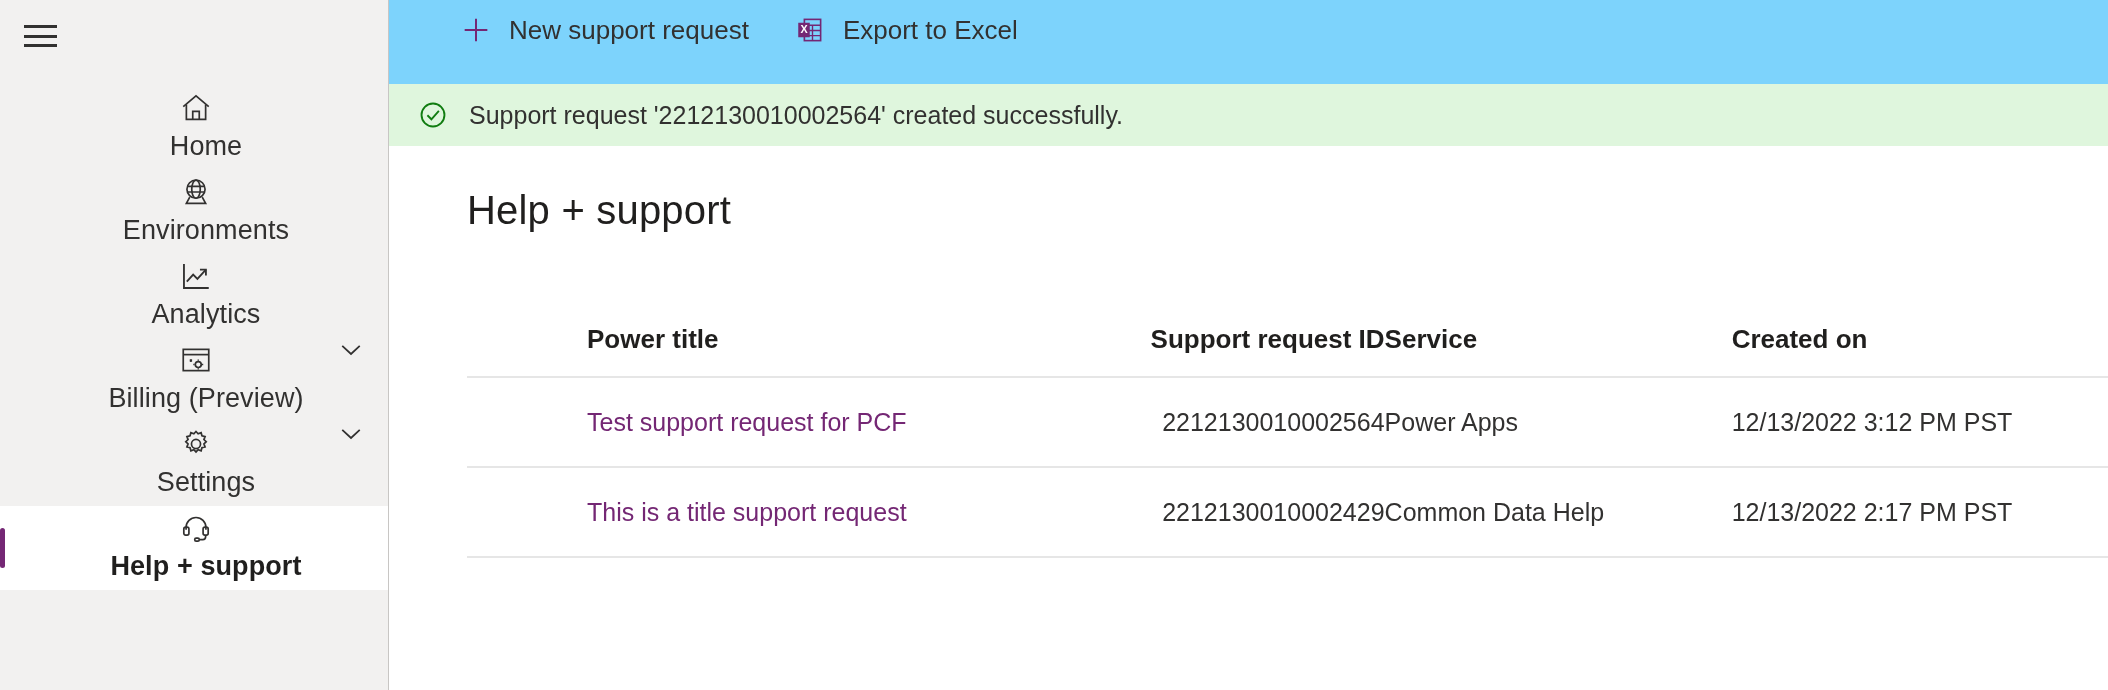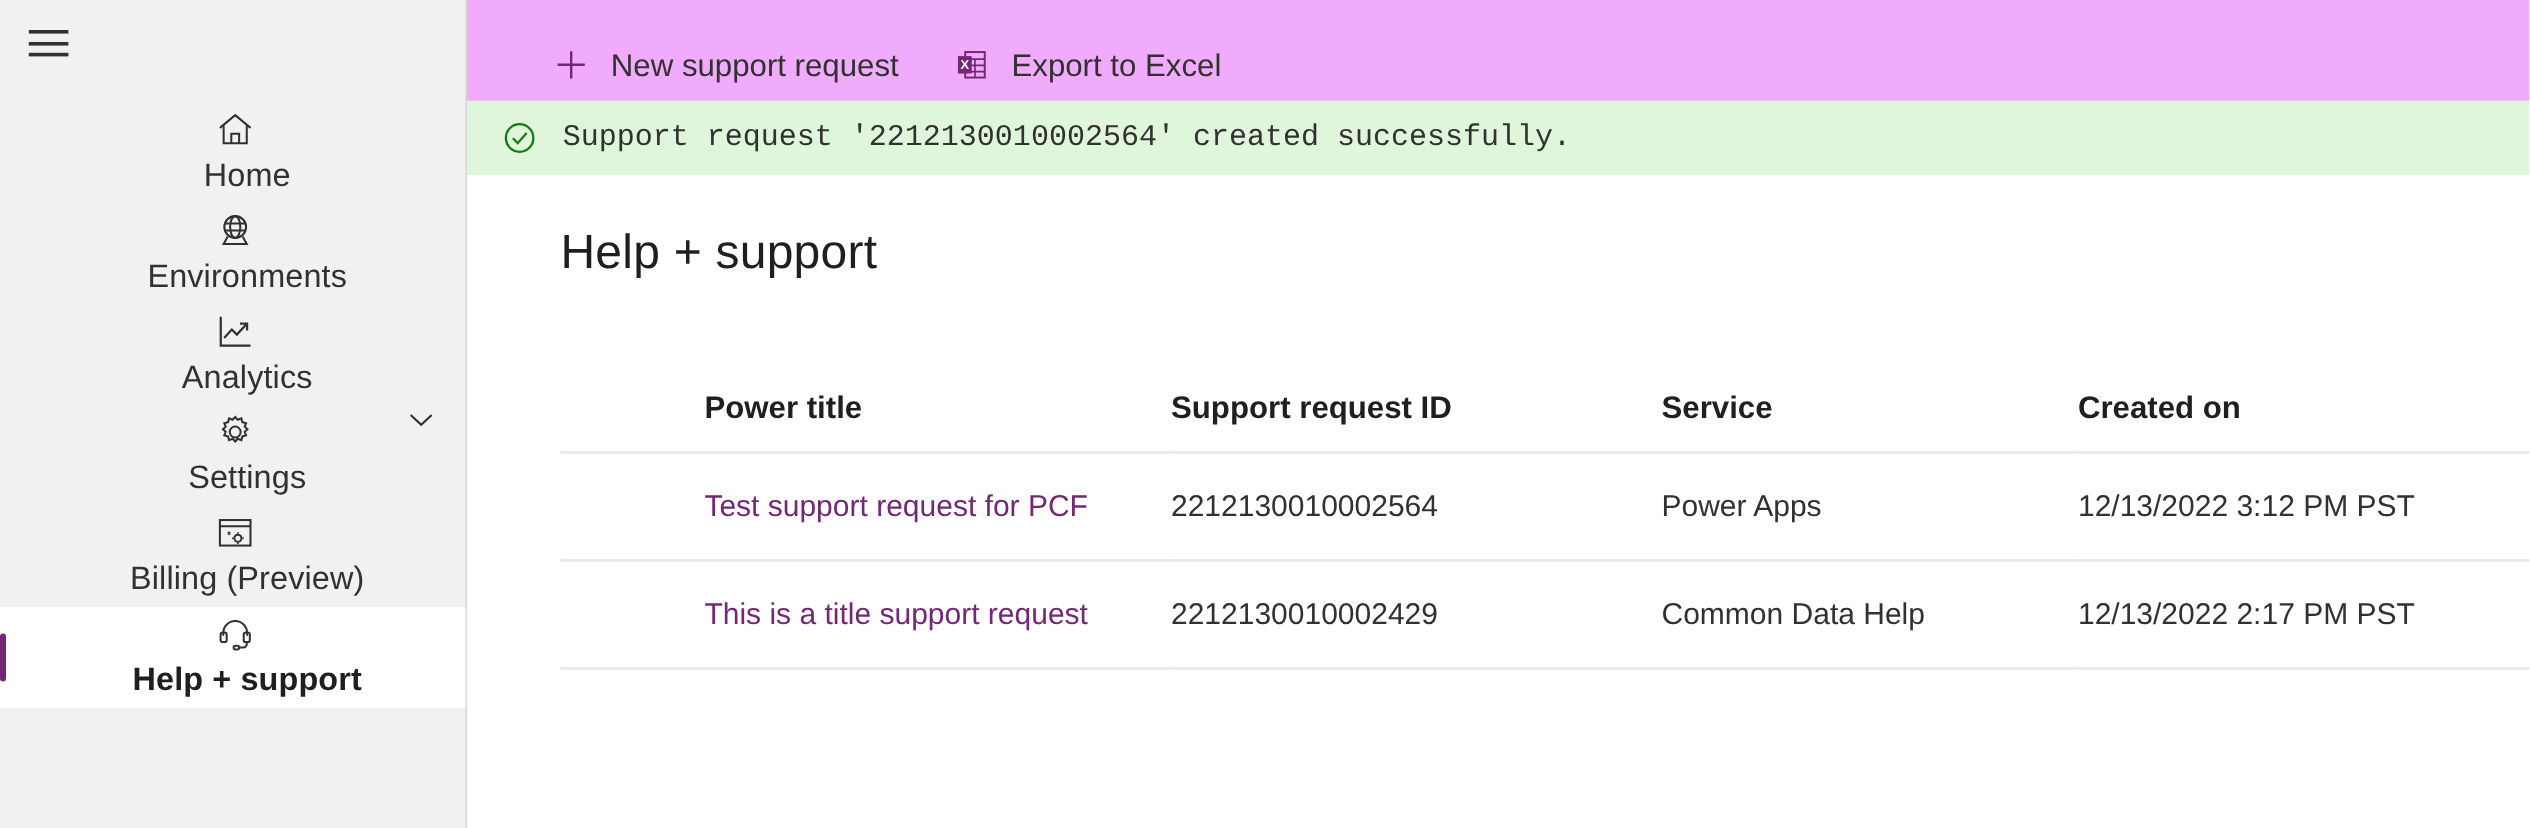--- a/index.html
+++ b/index.html
@@ -127,23 +127,23 @@
     flex: 1 1 auto;
     height: 690px;
     position: relative;
     background: #ffffff;
     overflow: hidden;
   }
 
   
   .command-bar {
     height: 84px;
-    background: #f0abfc;
-    display: flex;
-    align-items: flex-end;
+    background: #7dd3fc;
+    display: flex;
+    align-items: flex-start;
     position: relative;
   }
 
   .cmd-btn {
     display: flex;
     align-items: center;
     height: 60px;
     padding: 0 16px;
     margin-left: 12px;
     background: transparent;
@@ -198,21 +198,20 @@
   }
   .search-input::placeholder { color: #605e5c; opacity: 1; }
 
   
   .banner {
     height: 62px;
     background: #dff6dd;
     display: flex;
     align-items: center;
     padding-left: 26px;
-    font-family: Liberation Mono, monospace;
   }
   .banner .banner-icon {
     width: 36px;
     height: 36px;
     display: flex;
     align-items: center;
     justify-content: center;
     flex: 0 0 36px;
   }
   .banner .banner-text {
@@ -265,21 +264,21 @@
     line-height: 30px;
     color: #323130;
     padding: 29px 0 29px 0;
     border-bottom: 2px solid #e6e6e6;
     white-space: nowrap;
     vertical-align: middle;
   }
   table.req-table th.c-title,
   table.req-table td.c-title { width: 478px; padding-left: 120px; }
   table.req-table th.c-id,
-  table.req-table td.c-id { width: 384px; }
+  table.req-table td.c-id { width: 384px; text-align: right; }
   table.req-table th.c-service,
   table.req-table td.c-service { width: 326px; }
   table.req-table th.c-created,
   table.req-table td.c-created { width: 362px; }
 
   .row-link {
     color: #742774;
     text-decoration: none;
     cursor: pointer;
     font-size: 25px;
@@ -337,43 +336,43 @@
         <span class="chevron">
           <svg width="30" height="30" viewBox="0 0 24 24" fill="none" stroke="currentColor" stroke-width="1.4">
             <path d="M5 9.5 L12 16 L19 9.5"></path>
           </svg>
         </span>
       </li>
 
       <li class="nav-item">
         <span class="nav-icon">
           <svg width="34" height="34" viewBox="0 0 24 24" fill="none" stroke="currentColor" stroke-width="1.2">
-            <circle cx="12" cy="12" r="3.2"></circle>
-            <path d="M12 3.2 l1.5 1.6 2.1 -0.8 0.6 2.2 2.2 0.6 -0.8 2.1 1.6 1.5 -1.6 1.5 0.8 2.1 -2.2 0.6 -0.6 2.2 -2.1 -0.8 -1.5 1.6 -1.5 -1.6 -2.1 0.8 -0.6 -2.2 -2.2 -0.6 0.8 -2.1 -1.6 -1.5 1.6 -1.5 -0.8 -2.1 2.2 -0.6 0.6 -2.2 2.1 0.8 Z"></path>
-          </svg>
-        </span>
-        <span class="nav-label">Settings</span>
-      </li>
-
-      <li class="nav-item">
-        <span class="nav-icon">
-          <svg width="34" height="34" viewBox="0 0 24 24" fill="none" stroke="currentColor" stroke-width="1.2">
             <rect x="3" y="4.5" width="18" height="15"></rect>
             <path d="M3 8.2 H21"></path>
             <path d="M7.6 12.3 l1.6 0 M8.4 11.5 l0 1.6 M7.7 11.6 l1.4 1.4 M9.1 11.6 l-1.4 1.4" stroke-width="1"></path>
             <circle cx="13.6" cy="15.2" r="2.1"></circle>
             <path d="M13.6 12.6 v-0.9 M13.6 18.7 v-0.9 M16.2 15.2 h0.9 M10.1 15.2 h0.9" stroke-width="1"></path>
           </svg>
         </span>
         <span class="nav-label">Billing (Preview)</span>
         <span class="chevron">
           <svg width="30" height="30" viewBox="0 0 24 24" fill="none" stroke="currentColor" stroke-width="1.4">
             <path d="M5 9.5 L12 16 L19 9.5"></path>
           </svg>
         </span>
+      </li>
+
+      <li class="nav-item">
+        <span class="nav-icon">
+          <svg width="34" height="34" viewBox="0 0 24 24" fill="none" stroke="currentColor" stroke-width="1.2">
+            <circle cx="12" cy="12" r="3.2"></circle>
+            <path d="M12 3.2 l1.5 1.6 2.1 -0.8 0.6 2.2 2.2 0.6 -0.8 2.1 1.6 1.5 -1.6 1.5 0.8 2.1 -2.2 0.6 -0.6 2.2 -2.1 -0.8 -1.5 1.6 -1.5 -1.6 -2.1 0.8 -0.6 -2.2 -2.2 -0.6 0.8 -2.1 -1.6 -1.5 1.6 -1.5 -0.8 -2.1 2.2 -0.6 0.6 -2.2 2.1 0.8 Z"></path>
+          </svg>
+        </span>
+        <span class="nav-label">Settings</span>
       </li>
 
 
       <li class="nav-item selected">
         <span class="accent"></span>
         <span class="nav-icon">
           <svg width="34" height="34" viewBox="0 0 24 24" fill="none" stroke="currentColor" stroke-width="1.2">
             <path d="M5 13.2 V11.6 a7 7 0 0 1 14 0 v1.6"></path>
             <rect x="3.4" y="11.4" width="3.6" height="5.6" rx="1.3"></rect>
             <rect x="17" y="11.4" width="3.6" height="5.6" rx="1.3"></rect>

